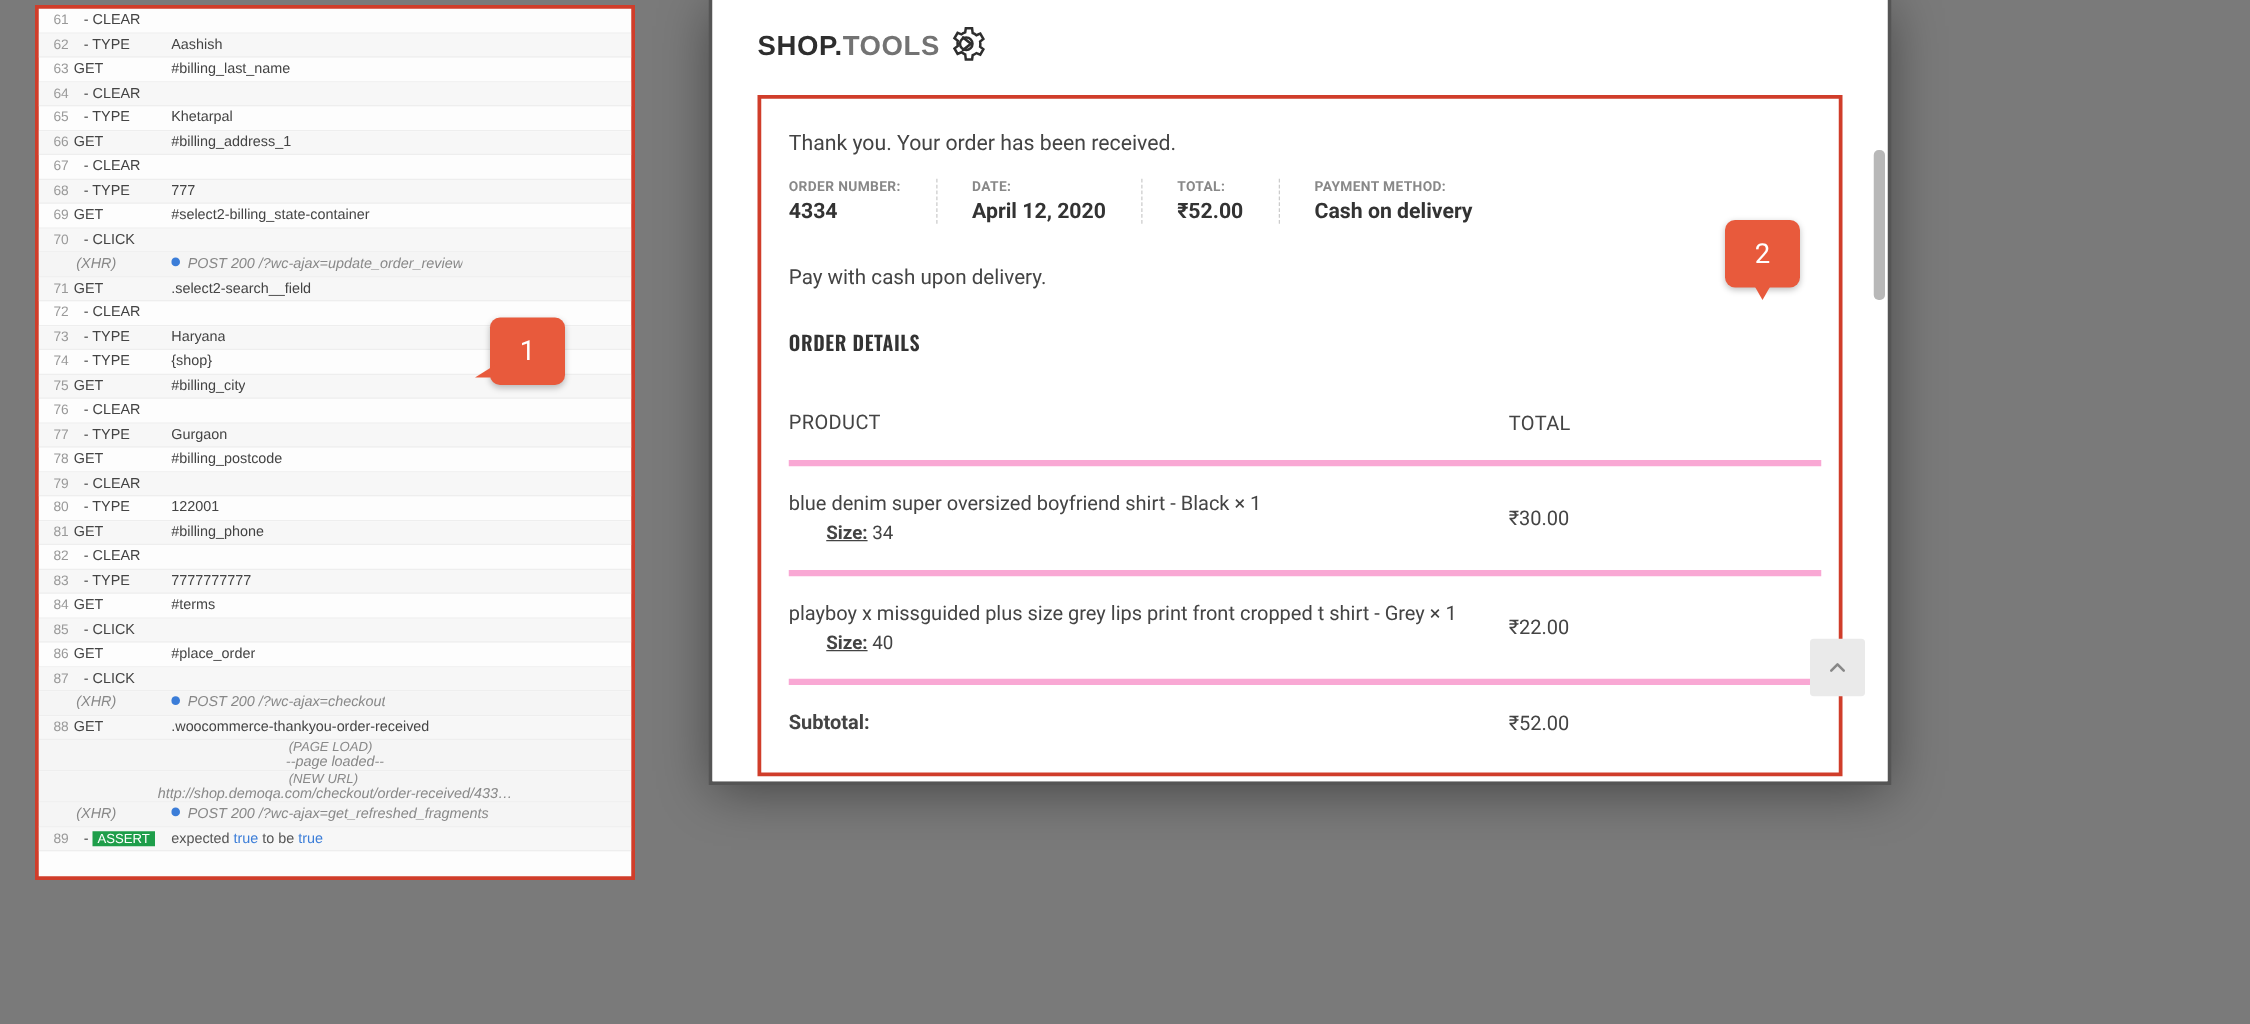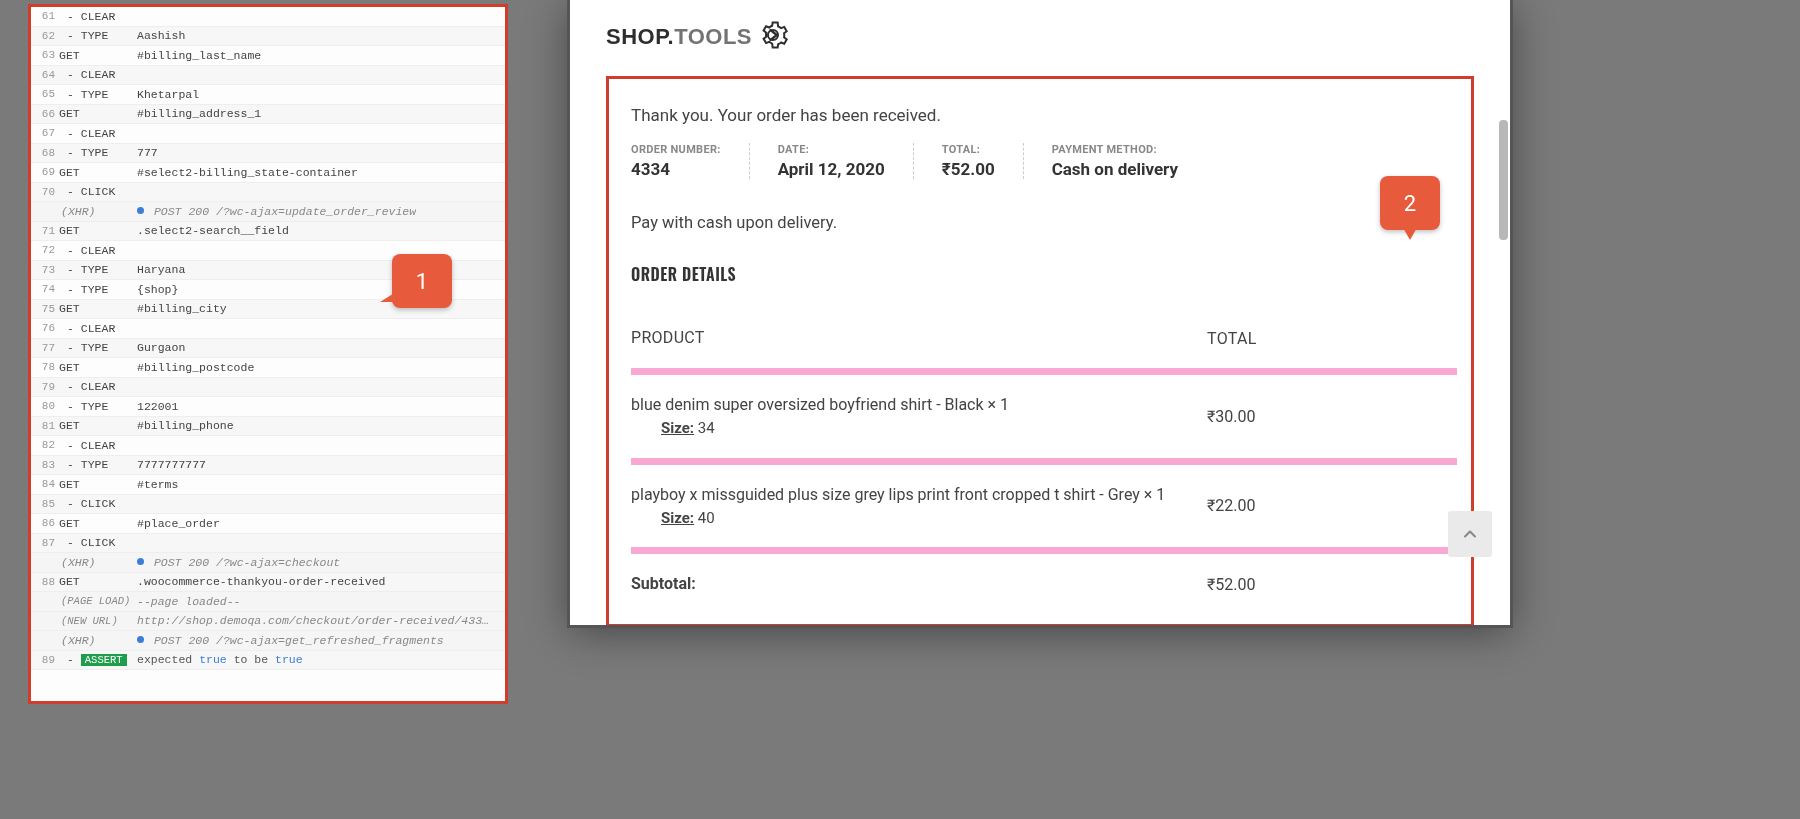--- a/index.html
+++ b/index.html
@@ -18,21 +18,21 @@
       width: 480px;
       height: 700px;
       background: #fdfdfd;
       border: 3px solid #d03d2a;
       overflow: hidden;
     }
     .cmd-row {
       display: flex;
       align-items: center;
       min-height: 19.5px;
-      font-family: Liberation Mono, monospace;
+      font-family: Liberation Sans, sans-serif;
       font-size: 12px;
       border-bottom: 1px solid #eee;
       white-space: nowrap;
     }
     .cmd-row.even { background: #f7f7f7; }
     .line-no {
       width: 28px;
       text-align: right;
       color: #999;
       padding-right: 4px;
@@ -58,21 +58,21 @@
     .xhr-dot {
       display: inline-block;
       width: 7px; height: 7px;
       border-radius: 50%;
       background: #3b7dd8;
       margin-right: 3px;
       position: relative;
       top: -1px;
     }
     .cmd-row.xhr .cmd-value { color: #888; }
-    .cmd-row.pageload { background: #f5f5f5; font-style: italic; }
+    .cmd-row.pageload { background: #f5f5f5; font-style: italic; flex-direction: column; }
     .cmd-row.pageload .cmd-action { width: 78px; color: #888; font-style: italic; padding-left:2px; font-size:10.5px;}
     .cmd-row.pageload .cmd-value { color: #888; }
     .assert-badge {
       background: #1e9e4a;
       color: #fff;
       padding: 0 4px;
       font-size: 10.5px;
       font-style: normal;
       font-weight: 500;
     }
@@ -205,21 +205,21 @@
       letter-spacing: 0.5px;
       color: #333;
       margin-bottom: 22px;
       font-stretch: condensed;
     }
     .order-table {
       width: 100%;
     }
     .ot-row {
       display: flex;
-      border-bottom: 7px solid #f9a8d4;
+      border-bottom: 5px solid #f9a8d4;
       padding: 18px 0;
       align-items: center;
     }
     .ot-head {
       font-size: 16px;
       color: #444;
       font-weight: 400;
       letter-spacing: 0.3px;
     }
     .ot-prod { flex: 1; padding-right: 20px; font-size: 16px; color: #444; line-height: 1.5; }

